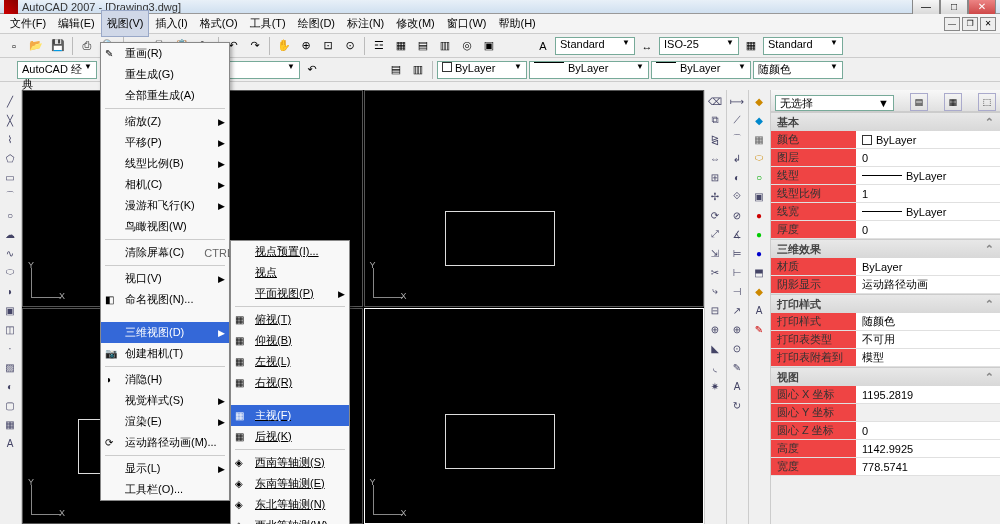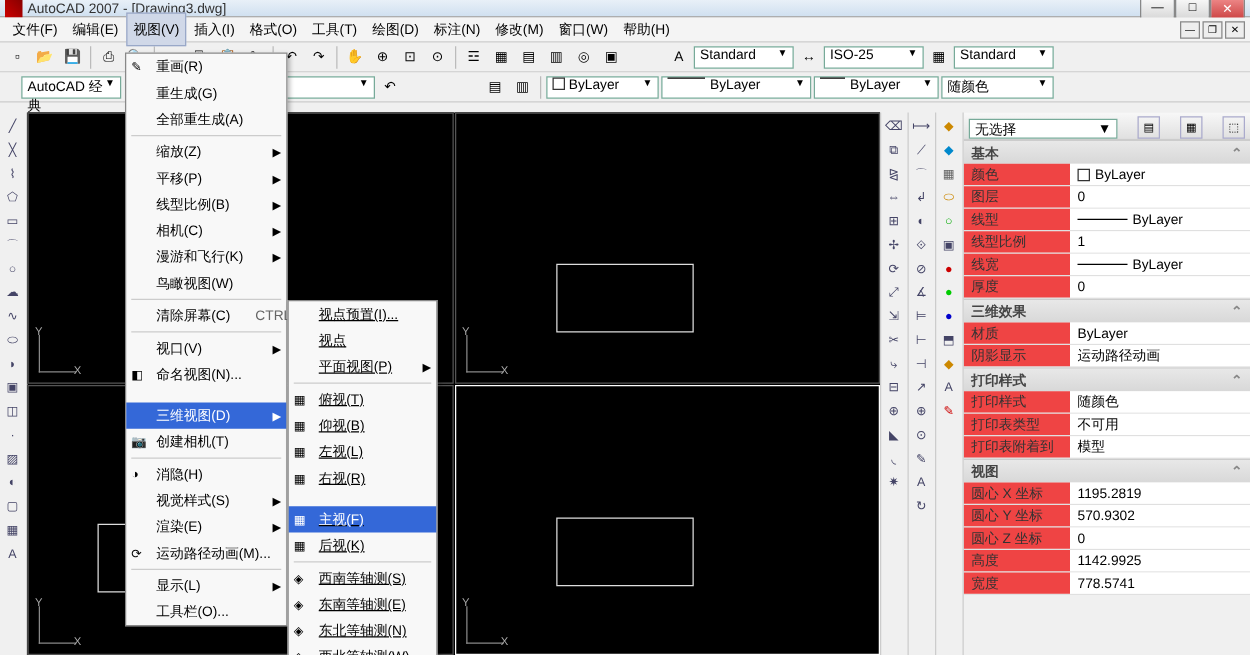--- a/index.html
+++ b/index.html
@@ -420,23 +420,20 @@
             <span class="coll">⌃</span>
           </div>
           <div class="prop-row">
             <div class="prop-key">圆心 X 坐标</div>
             <div class="prop-val">
               <span>1195.2819</span>
             </div>
           </div>
           <div class="prop-row">
             <div class="prop-key">圆心 Y 坐标</div>
-            <div class="prop-val">
-              <span>570.9302</span>
-            </div>
           </div>
           <div class="prop-row">
             <div class="prop-key">圆心 Z 坐标</div>
             <div class="prop-val">
               <span>0</span>
             </div>
           </div>
           <div class="prop-row">
             <div class="prop-key">高度</div>
             <div class="prop-val">

